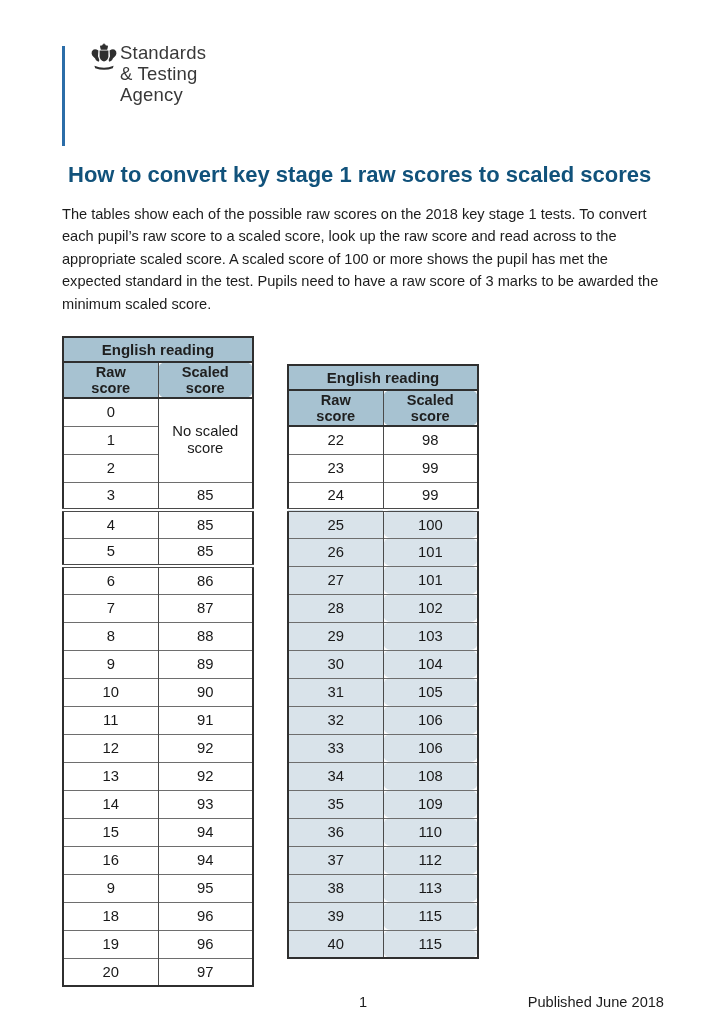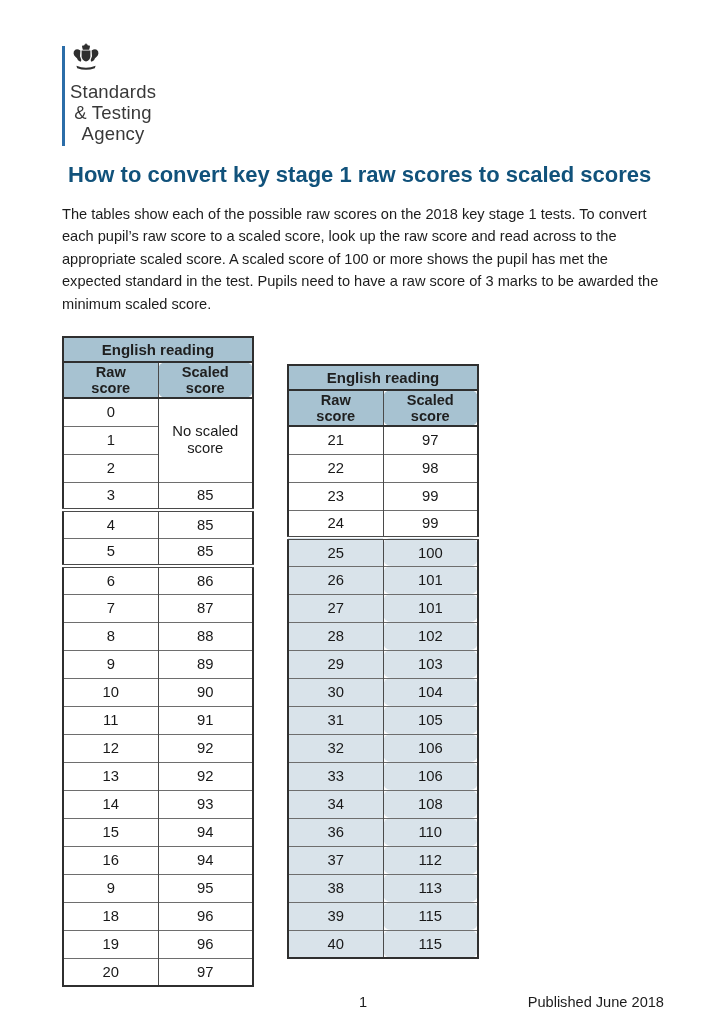--- a/index.html
+++ b/index.html
@@ -12,21 +12,21 @@
   }
   .page { padding: 42px 60px 0 62px; }
 
   
   .logo { display: flex; margin-bottom: 16px; }
   .logo-bar {
     width: 3px; height: 100px;
     background: var(--logo-bar-blue, #2b6da8);
     margin-top: 4px;
   }
-  .logo-content { padding-left: 5px; display: flex; flex-direction: column; text-align: center; }
+  .logo-content { padding-left: 23px; display: flex; flex-direction: row; }
   .crest { width: 32px; height: 30px; margin-bottom: 9px; }
   .logo-text { font-size: 18.5px; line-height: 21px; color: #383838; letter-spacing: 0.2px; }
 
   
   h1.doc-title {
     font-size: 22px; font-weight: bold;
     color: var(--title-blue, #11527b);
     margin: 4px 0 15px 6px;
   }
   p.intro {
@@ -224,24 +224,20 @@
         <tr>
           <th class="tbl-title" colspan="2">English reading</th>
         </tr>
         <tr>
           <th class="col-h">Raw score</th>
           <th class="col-h">Scaled score</th>
         </tr>
       </thead>
       <tbody>
           <tr>
-            <td>21</td>
-            <td>97</td>
-          </tr>
-          <tr>
             <td>22</td>
             <td>98</td>
           </tr>
           <tr>
             <td>23</td>
             <td>99</td>
           </tr>
           <tr>
             <td>24</td>
             <td>99</td>
@@ -278,20 +274,24 @@
             <td>32</td>
             <td>106</td>
           </tr>
           <tr class="hl">
             <td>33</td>
             <td>106</td>
           </tr>
           <tr class="hl">
             <td>34</td>
             <td>108</td>
+          </tr>
+          <tr class="hl">
+            <td>35</td>
+            <td>109</td>
           </tr>
           <tr class="hl">
             <td>36</td>
             <td>110</td>
           </tr>
           <tr class="hl">
             <td>37</td>
             <td>112</td>
           </tr>
           <tr class="hl">

